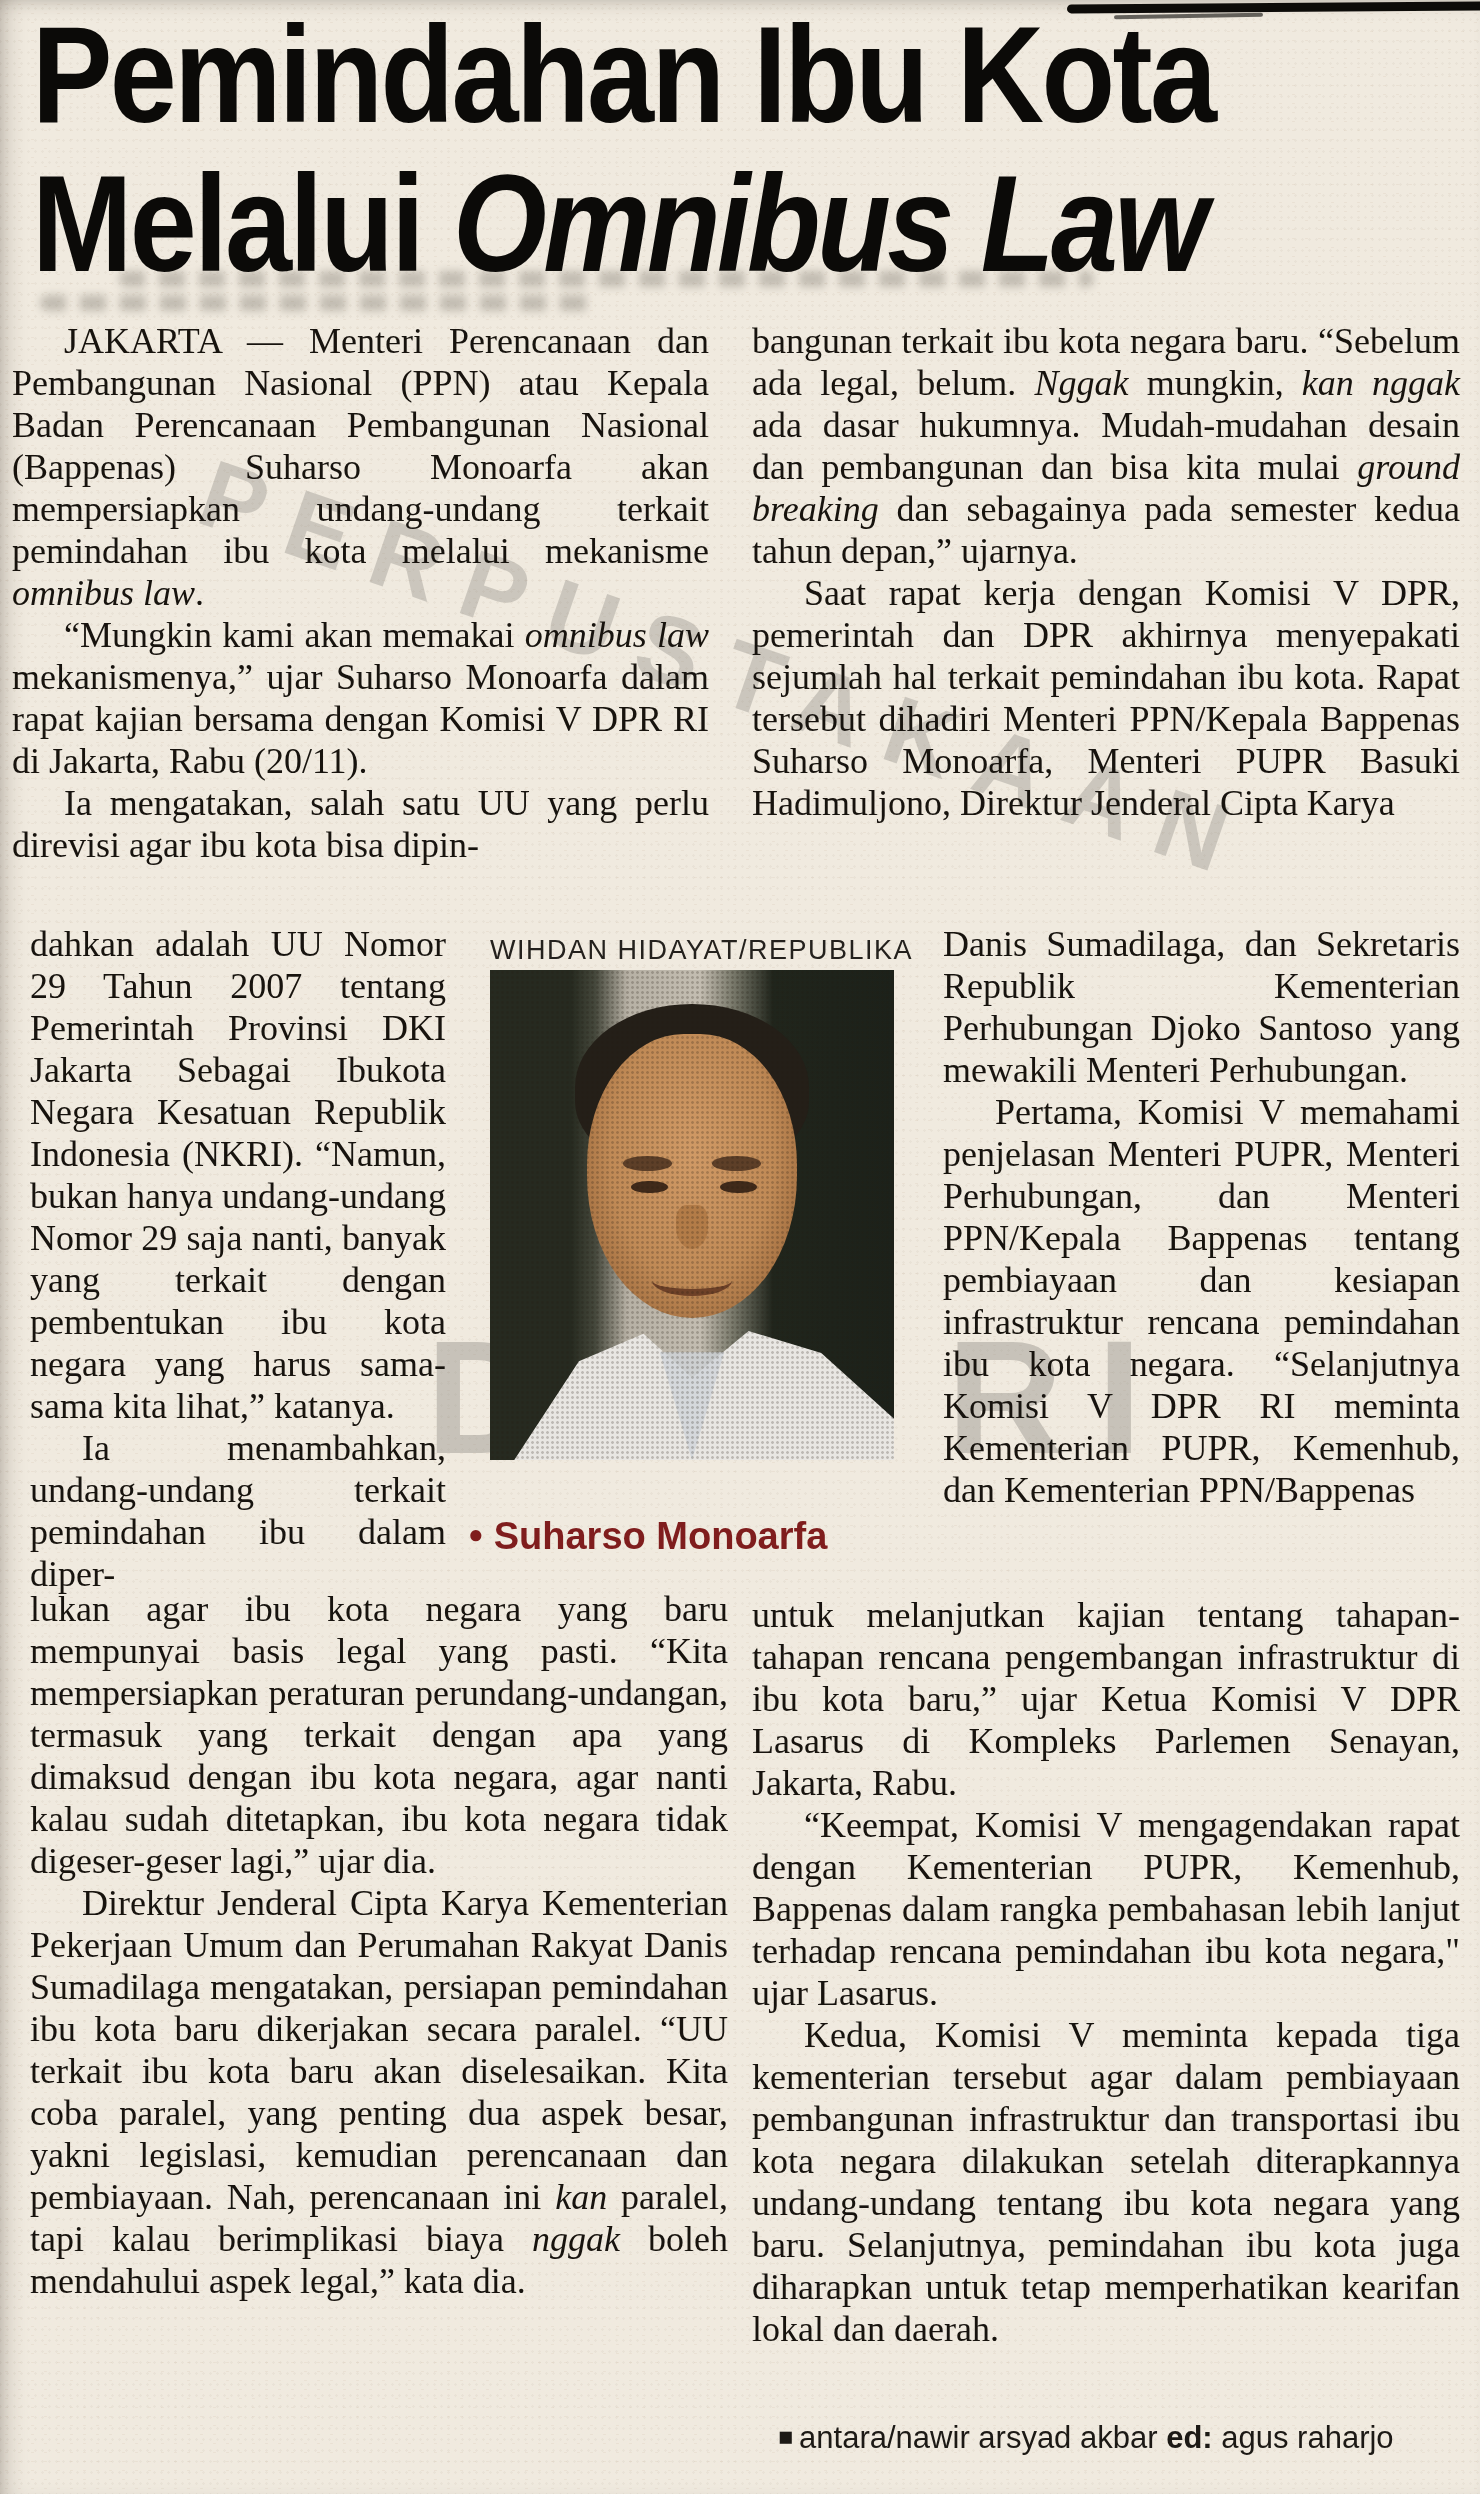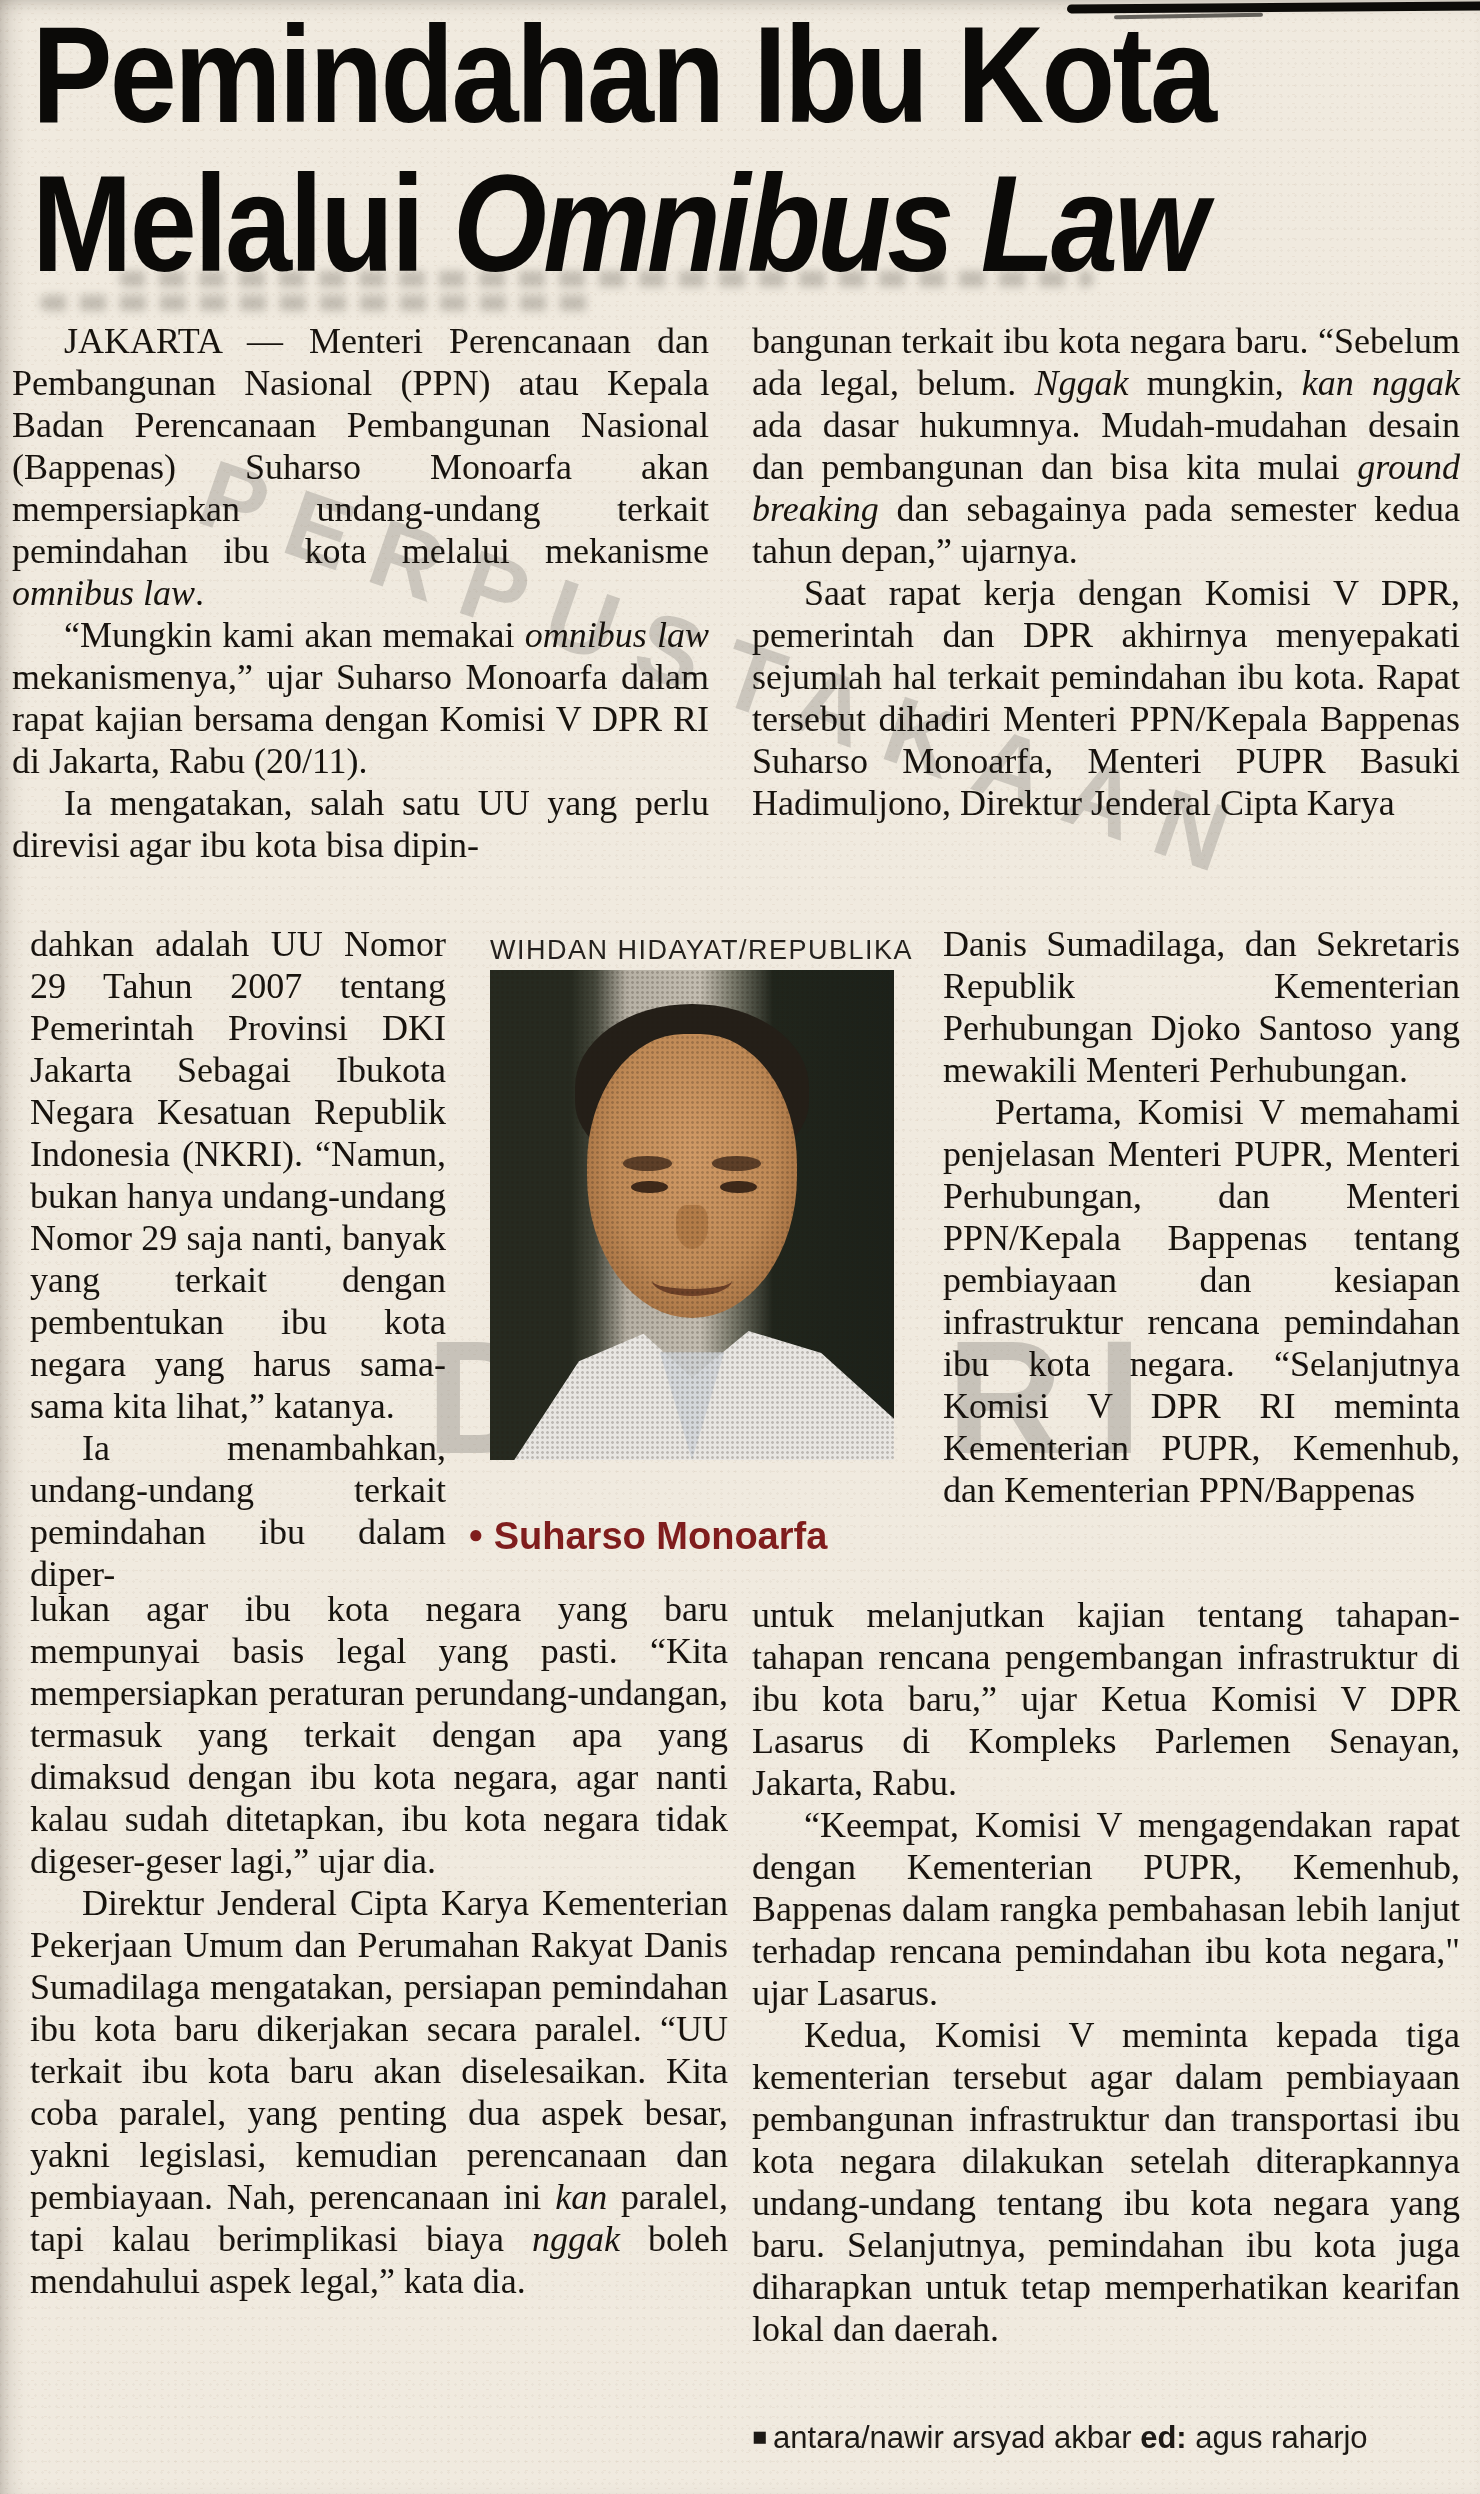--- a/index.html
+++ b/index.html
@@ -70,21 +70,21 @@
   .ph-dots{position:absolute;inset:0;
     background-image:radial-gradient(rgba(35,25,15,.22) 1px, transparent 1.7px);
     background-size:5px 5px;}
   .photo-credit{position:absolute;left:490px;top:935px;width:404px;z-index:3;
     font-family:"Liberation Sans", sans-serif;font-size:27px;letter-spacing:1.5px;
     color:#24211d;text-align:right;white-space:nowrap;}
   .photo-caption{position:absolute;left:468px;top:1475px;z-index:3;
     font-family:"Liberation Sans", sans-serif;font-weight:bold;font-size:38px;color:#7f1d1d;white-space:nowrap;margin-top:40px;}
   .photo-caption .bullet{font-size:26px;vertical-align:6px;margin-right:10px;}
   
-  .footer{position:absolute;left:752px;top:2420px;z-index:3;white-space:nowrap;
+  .footer{position:absolute;left:778px;top:2420px;z-index:3;white-space:nowrap;
     font-family:"Liberation Sans", sans-serif;font-size:31px;color:#1c1915;}
   .footer .sq{font-size:25px;vertical-align:3px;margin-right:6px;}
   .footer b{font-weight:bold;}
 </style>
 </head>
 <body>
 
 <div class="wm wm1">PERPUSTAKAAN</div>
 <div class="wm wm2">DPR RI</div>
 

